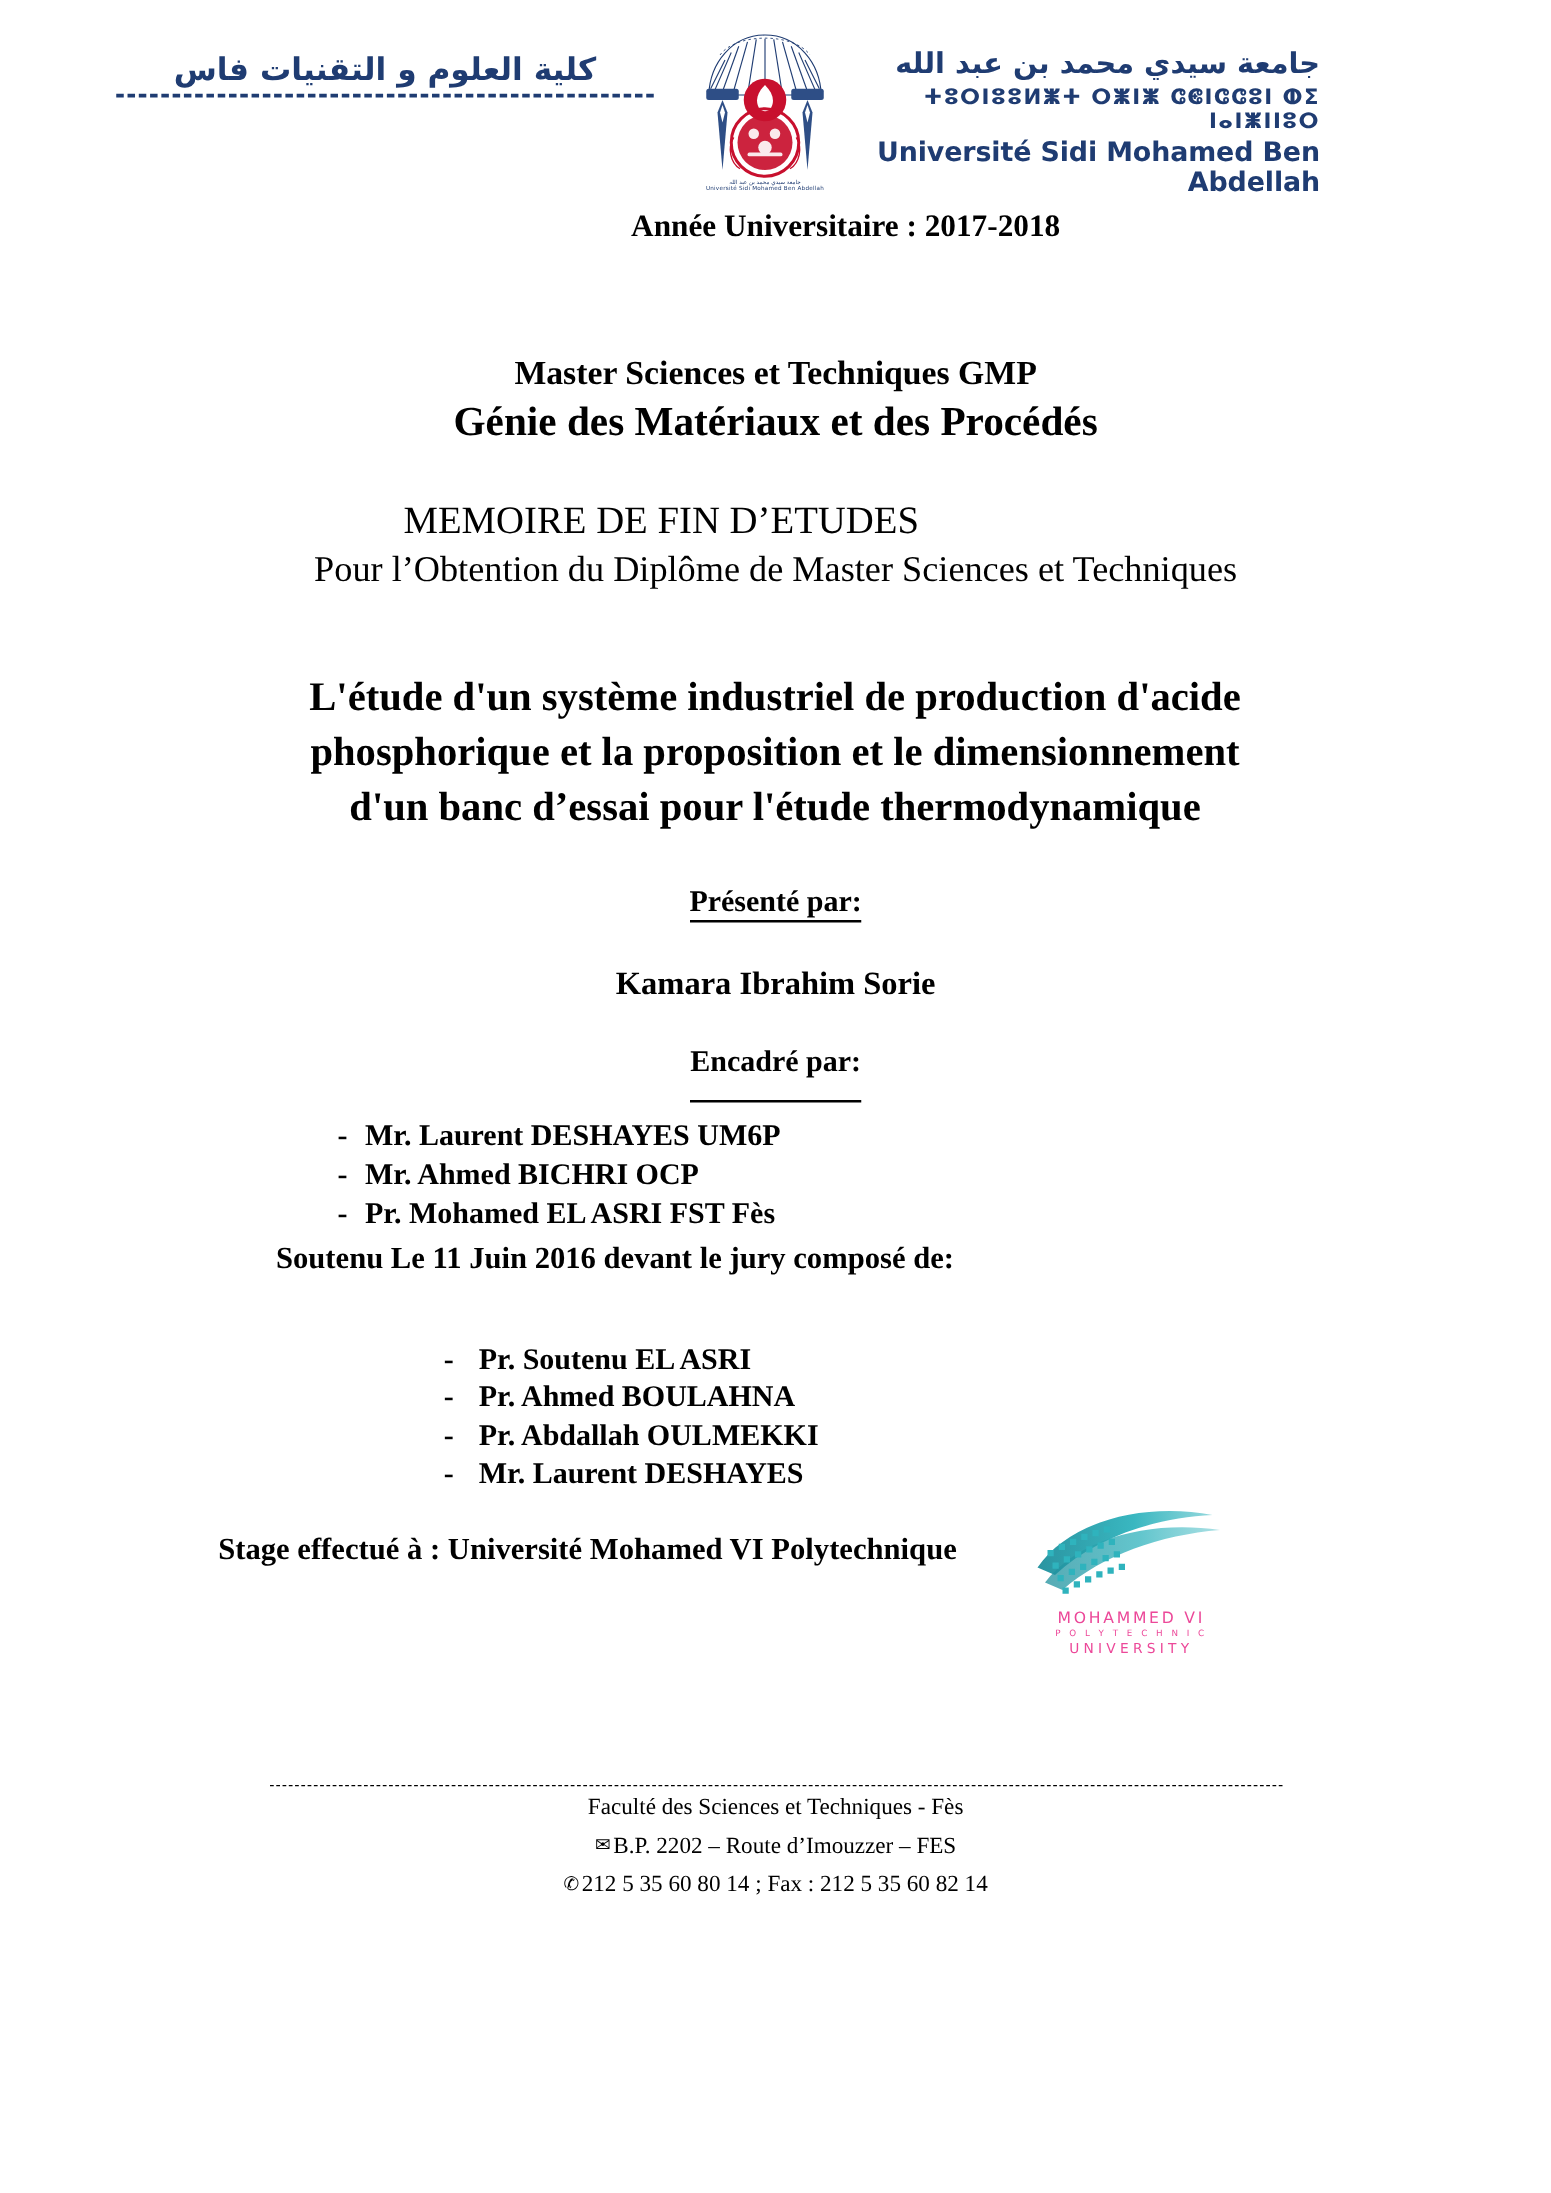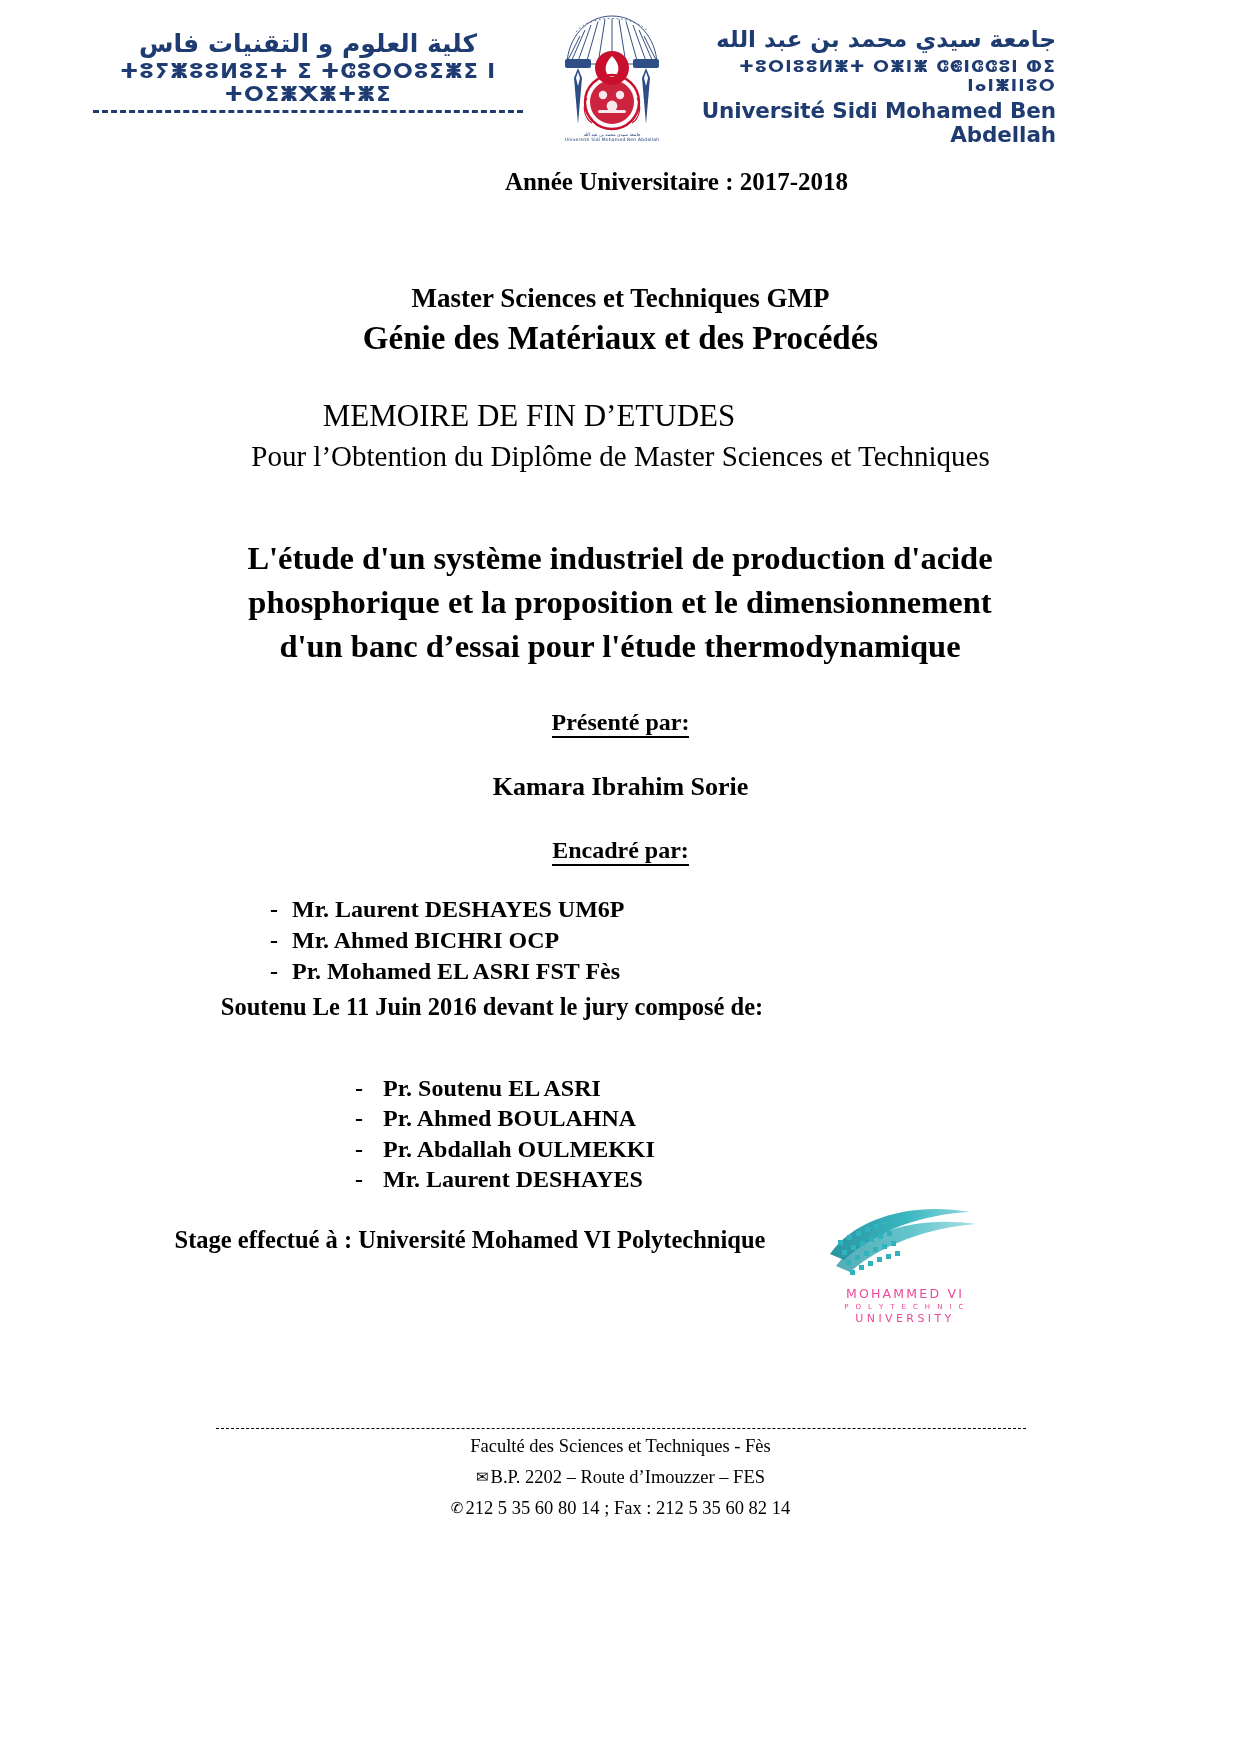--- a/index.html
+++ b/index.html
@@ -13,21 +13,21 @@
     height: 1754px;
     position: relative;
     font-family: "Liberation Serif", "DejaVu Serif", serif;
     color: #000000;
     overflow: hidden;
   }
 
   
   .header {
     position: absolute;
-    top: 0;
+    top: 12px;
     left: 0;
     width: 1241px;
     height: 148px;
   }
 
   .fst-block {
     position: absolute;
     left: 78px;
     top: 30px;
     width: 460px;
@@ -204,21 +204,21 @@
     position: absolute;
     top: 837px;
     left: 0;
     width: 1241px;
     text-align: center;
     font-size: 24px;
     font-weight: bold;
   }
   .encadre-label span {
     border-bottom: 2px solid #000;
-    padding-bottom: 1px;
+    padding-bottom: 17px;
   }
 
   .supervisors {
     position: absolute;
     top: 894px;
     left: 270px;
     width: 700px;
     font-size: 24px;
     font-weight: bold;
     line-height: 1.3;
@@ -328,21 +328,20 @@
     padding-right: 2px;
   }
 </style>
 </head>
 <body>
 
 <div class="header">
 
   <div class="fst-block">
     <div class="fst-ar">كلية العلوم و التقنيات فاس</div>
-    <div class="fst-tif">ⵜⵓⵢⵥⵓⵓⵍⵓⵉⵜ ⵉ ⵜⵛⵓⵔⵔⵓⵉⵥⵉ ⵏ ⵜⵔⵉⵥⵅⵥⵜⵥⵉ</div>
     <div class="fst-rule"></div>
   </div>
 
   <div class="crest">
     <svg viewBox="0 0 112 142" width="112" height="142" aria-hidden="true">
 
       <g stroke="#1f3c72" stroke-width="0.9" fill="none">
         <path d="M56 14 C30 14 12 36 11 62"></path>
         <path d="M56 14 C82 14 100 36 101 62"></path>
         <path d="M56 17 L56 62"></path>

